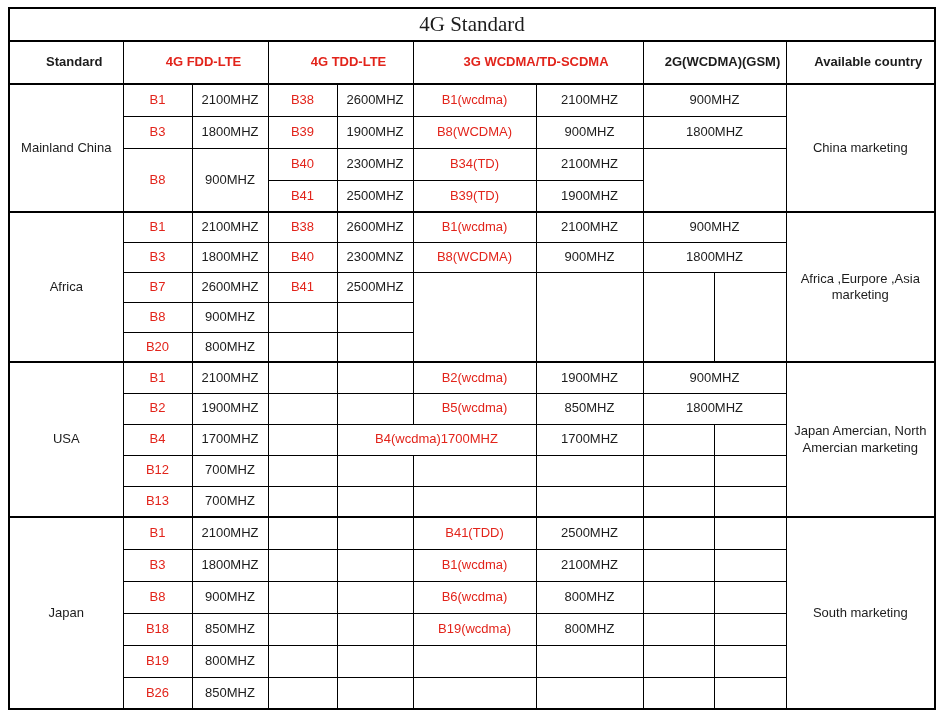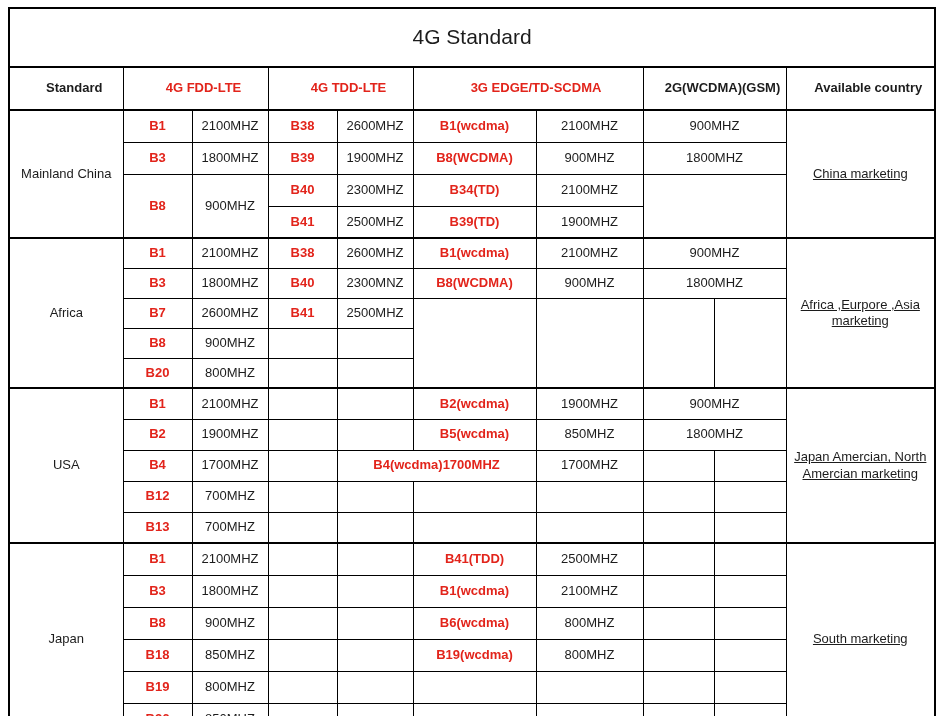--- a/index.html
+++ b/index.html
@@ -1,27 +1,27 @@
 <!DOCTYPE html>
 <html style="--red: #e2241b; --ink: #1c1c1c; --border: #000000;"><head>
 <meta charset="utf-8">
 <style>
   html,body{margin:0;padding:0;background:#fff;}
   body{width:939px;height:716px;overflow:hidden;font-family:"Liberation Sans",sans-serif;}
   table{border-collapse:collapse;table-layout:fixed;width:926px;margin:7px 0 0 8px;
         border:2px solid var(--border,#000);}
   td{border:1px solid var(--border,#000);text-align:center;vertical-align:middle;
      font-size:13px;color:var(--ink,#1c1c1c);padding:0 2px;overflow:hidden;line-height:1.25;}
-  tr.title-row td{height:31px;font-size:21px;border-bottom-width:2px;padding:13px;}
+  tr.title-row td{height:31px;font-size:21px;border-bottom-width:2px;padding:0;font-family:Liberation Serif, serif;}
   tr.header-row td{height:41px;font-weight:bold;border-bottom-width:2px;padding-left:18px;}
   tr.sec td{border-top-width:2px;}
   tr.r32{height:32px;} tr.r30{height:30px;} tr.r31{height:31px;}
   .red{color:var(--red,#e2241b);text-align:center;}
-  td.band{color:var(--red,#e2241b);font-weight:bold;}
-  td.country{padding:8px 6px;text-decoration:underline;}
+  td.band{color:var(--red,#e2241b);}
+  td.country{padding:8px 6px;}
 </style>
 </head>
 <body style="background: rgb(255, 255, 255);">
 
 <table>
   <colgroup>
     <col style="width:114px">
       <col style="width:69px">
       <col style="width:76px">
     <col style="width:69px">
@@ -35,21 +35,21 @@
 
   <tbody>
       <tr class="title-row">
     <td colspan="10">4G Standard</td>
   </tr>
 
   <tr class="header-row">
     <td>Standard</td>
     <td colspan="2" class="red">4G FDD-LTE</td>
     <td colspan="2" class="red">4G TDD-LTE</td>
-    <td colspan="2" class="red">3G EDGE/TD-SCDMA</td>
+    <td colspan="2" class="red">3G WCDMA/TD-SCDMA</td>
     <td colspan="2">2G(WCDMA)(GSM)</td>
     <td>Available country</td>
   </tr>
 
   <tr class="r32 sec">
     <td rowspan="4">Mainland China</td>
     <td class="band">B1</td>
     <td>2100MHZ</td>
     <td class="band">B38</td>
     <td>2600MHZ</td>

